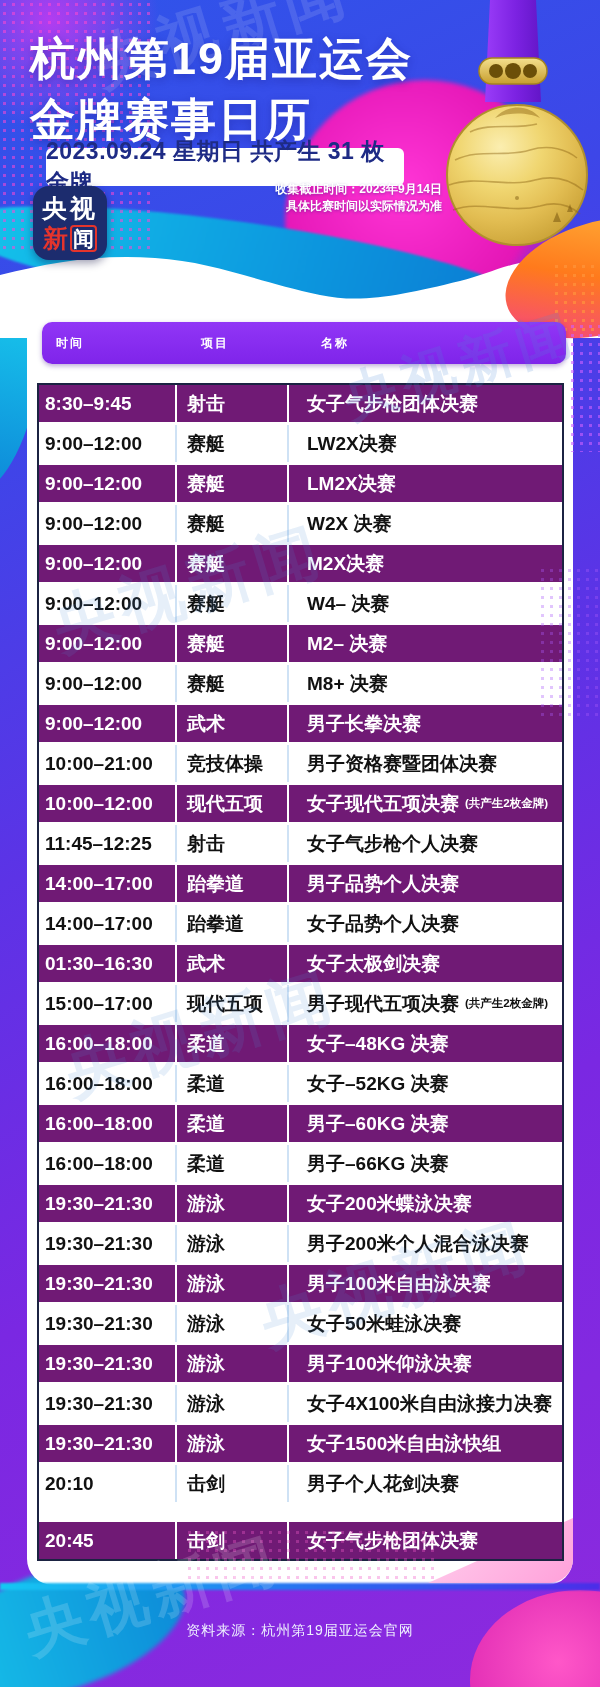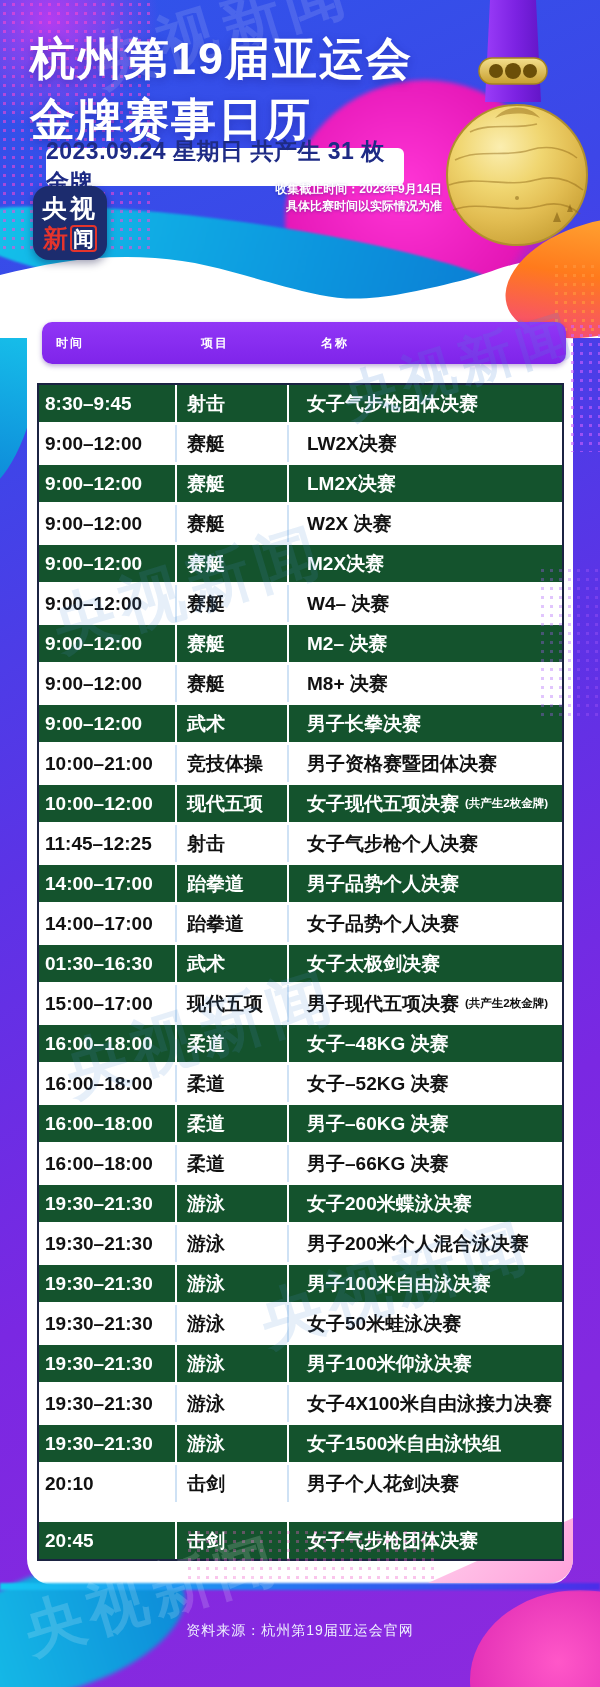--- a/index.html
+++ b/index.html
@@ -70,21 +70,21 @@
   .thead .h3{flex:1;}
   .table{left:37px;top:383px;width:527px;z-index:3;background:#fff;
     border:2px solid #1b2342;box-sizing:border-box;}
   .row{display:flex;height:37px;margin-bottom:3px;font-weight:700;font-size:19px;
     white-space:nowrap;}
   .row:last-child{margin-bottom:0;margin-top:20px;}
   .row .cell{display:flex;align-items:center;box-sizing:border-box;overflow:visible;}
   .row .c1{width:138px;padding-left:6px;}
   .row .c2{width:112px;padding-left:10px;}
   .row .c3{flex:1;padding-left:18px;}
-  .row.blue{background:#14532d;color:#fff;}
+  .row.blue{background:#701a75;color:#fff;}
   .row.blue .c1,.row.blue .c2{border-right:2px solid #fff;}
   .row.white{background:#fff;color:#111;}
   .row.white .c1,.row.white .c2{border-right:2px solid #cfe2f5;}
   .note{font-size:11.5px;margin-left:6px;font-weight:700;letter-spacing:0;}
   
   .footer{left:0;top:1622px;width:600px;text-align:center;z-index:4;color:#eef0ff;
     font-size:14px;letter-spacing:1px;}
   
   .wm{z-index:5;font-weight:800;pointer-events:none;transform:rotate(-17deg);
     letter-spacing:6px;white-space:nowrap;}

